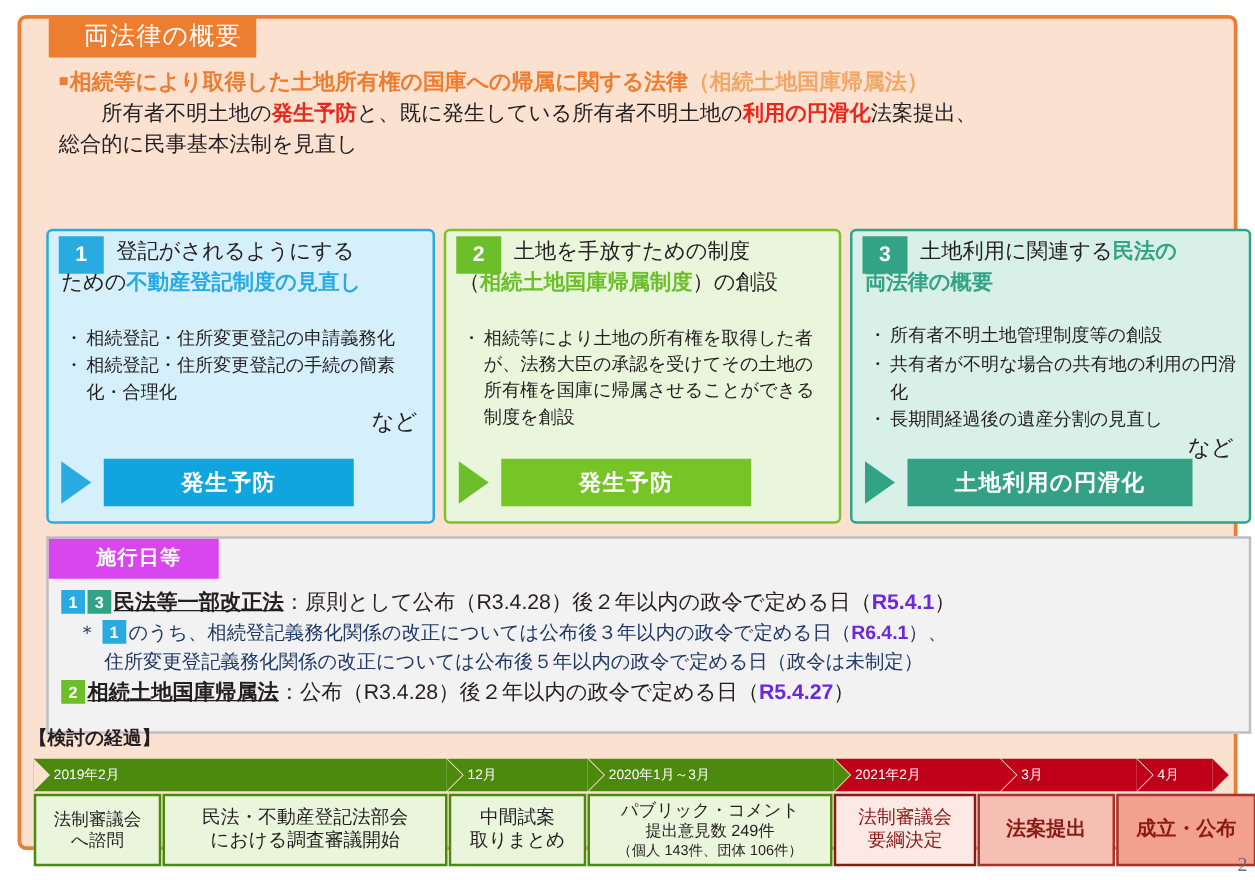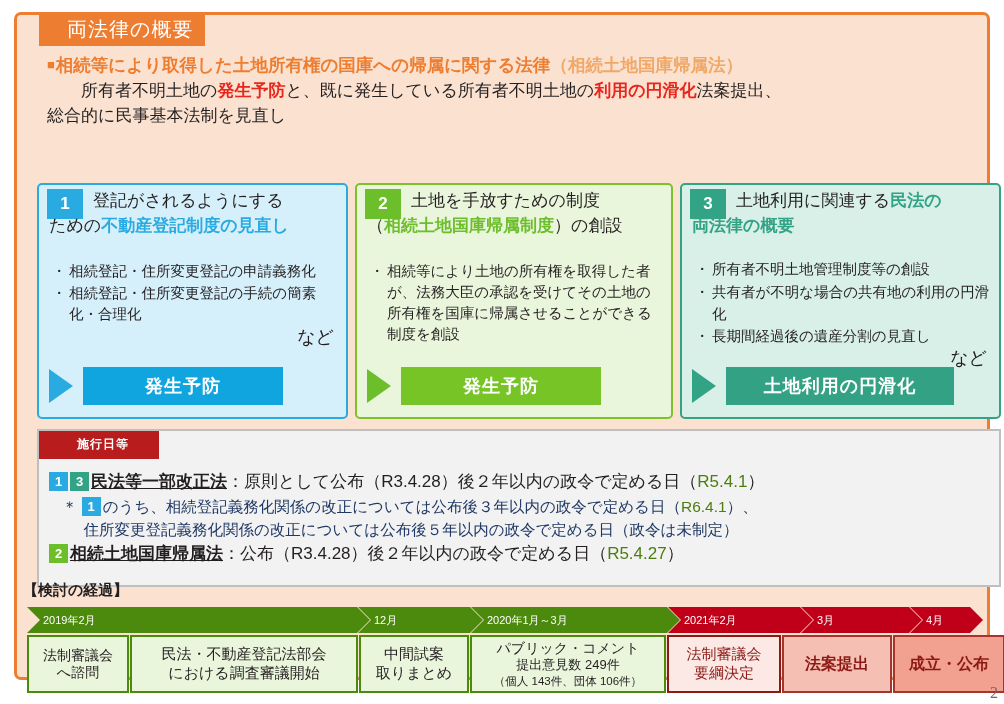--- a/index.html
+++ b/index.html
@@ -88,36 +88,36 @@
   .b2 .pill{background:#76C425;width:200px;}
   .b3 .pill{background:#32A184;width:228px;}
 
   
   .enf{
     position:absolute;left:20px;top:414px;width:964px;height:158px;
     background:#F2F2F2;border:2px solid #BFBFBF;box-sizing:border-box;
   }
   .enf-title{
     position:absolute;left:0px;top:0px;
-    background:#b91c1c;color:#fff;font-size:12px;font-weight:bold;
+    background:#d946ef;color:#fff;font-size:16px;font-weight:bold;
     padding:5px 30px 6px 38px;letter-spacing:1px;
   }
   .enf-body{position:absolute;left:10px;top:38px;right:8px;}
   .enf-line{font-size:17px;line-height:1.52;white-space:nowrap;color:#231f20;}
   .enf-line.sub{color:#1F3864;font-size:15.5px;line-height:1.5;}
   .mini{
     display:inline-block;color:#fff;font-size:13px;font-weight:bold;
     width:19px;height:19px;line-height:19px;text-align:center;
     vertical-align:1px;margin-right:2px;
   }
   .mini.c1{background:#29ABE2;}
   .mini.c2{background:#6CBE2B;}
   .mini.c3{background:#33A386;}
   .enf-strong{font-weight:bold;text-decoration:underline;}
-  .red-date{color:#4d7c0f;font-weight:normal;}
+  .red-date{color:#6d28d9;font-weight:bold;}
 
   
   .tl-label{position:absolute;left:20px;top:578px;font-size:15px;font-weight:bold;color:#231f20;}
   .timeline{position:absolute;left:24px;top:604px;width:956px;height:86px;}
   .tl-arrows{position:absolute;left:0;top:0;width:956px;height:26px;}
   .arw{
     position:absolute;top:0;height:26px;color:#fff;
     font-size:11px;font-weight:normal;line-height:26px;
     box-sizing:border-box;
   }

